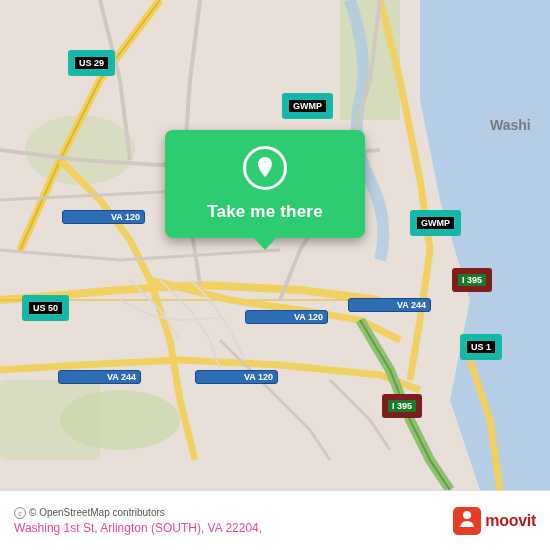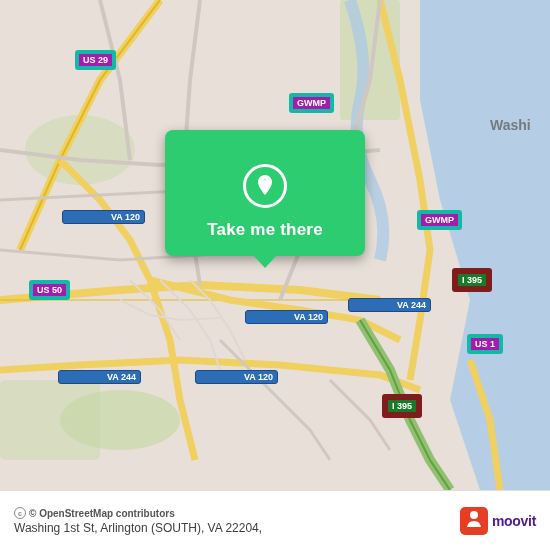--- a/index.html
+++ b/index.html
@@ -28,21 +28,21 @@
     }
 
     
     .popup-card {
       position: absolute;
       top: 130px;
       left: 165px;
       width: 200px;
       background: #2ecc71;
       border-radius: 8px;
-      padding: 34px 20px 16px;
+      padding: 16px 20px 16px;
       display: flex;
       flex-direction: column;
       align-items: center;
       box-shadow: 0 4px 12px rgba(0,0,0,0.35);
       cursor: pointer;
     }
 
     .popup-card::after {
       content: '';
       position: absolute;
@@ -89,59 +89,58 @@
     .bottom-left {
       display: flex;
       flex-direction: column;
       gap: 2px;
     }
 
     .osm-credit {
       font-size: 10px;
       color: #555;
       display: flex;
-      align-items: flex-end;
+      align-items: flex-start;
       gap: 3px;
-      font-weight: bold;
     }
 
     .location-text {
       font-size: 12px;
-      color: #404040;
+      color: #ec4899;
       font-weight: 500;
     }
 
     .moovit-logo {
       display: flex;
       align-items: center;
       gap: 4px;
     }
 
     .moovit-icon {
       width: 28px;
       height: 28px;
     }
 
     .moovit-text {
-      font-size: 14px;
+      font-size: 16px;
       font-weight: bold;
-      color: #4c1d95;
+      color: #b91c1c;
       letter-spacing: -0.3px;
     }
 
     
     .road-badge {
       position: absolute;
       border-radius: 3px;
       font-size: 9px;
       font-weight: bold;
       padding: 1px 4px;
       color: white;
     }
-    .badge-us { background: #a21caf; border: 4px solid #14b8a6; margin-left: 7px; }
+    .badge-us { background: #000000; border: 7px solid #14b8a6; }
     .badge-va { background: #2c6db5; border: 1px solid #1a4a8a; padding-left: 48px; }
     .badge-i { background: #1a7a2a; border: 6px solid #7f1d1d; }
   </style>
 </head>
 <body>
 
 <div id="map-container">
   <svg id="map-svg" viewBox="0 0 550 490" xmlns="http://www.w3.org/2000/svg">
 
     <rect width="550" height="490" fill="#e8e0d8"></rect>
@@ -185,21 +184,21 @@
     <path d="M 130 280 L 160 310 L 180 340" stroke="#e0d8d0" stroke-width="2" fill="none"></path>
     <path d="M 160 280 L 190 310 L 210 340 L 220 370" stroke="#e0d8d0" stroke-width="2" fill="none"></path>
     <path d="M 190 280 L 210 300 L 230 330 L 245 360" stroke="#e0d8d0" stroke-width="2" fill="none"></path>
     <path d="M 120 300 L 150 315 L 180 320 L 220 318" stroke="#e0d8d0" stroke-width="2" fill="none"></path>
 
     <text x="490" y="130" font-size="14" font-weight="bold" fill="#666" opacity="0.8">Washi</text>
   </svg>
 
   <div class="road-badge badge-us" style="left:68px;top:50px">US 29</div>
   <div class="road-badge badge-va" style="left:62px;top:210px">VA 120</div>
-  <div class="road-badge badge-us" style="left:22px;top:280px">US 50</div>
+  <div class="road-badge badge-us" style="left:22px;top:295px">US 50</div>
   <div class="road-badge badge-va" style="left:58px;top:370px">VA 244</div>
   <div class="road-badge badge-va" style="left:195px;top:370px">VA 120</div>
   <div class="road-badge badge-va" style="left:245px;top:310px">VA 120</div>
   <div class="road-badge badge-us" style="left:282px;top:93px">GWMP</div>
   <div class="road-badge badge-us" style="left:410px;top:210px">GWMP</div>
   <div class="road-badge badge-va" style="left:348px;top:298px">VA 244</div>
   <div class="road-badge badge-i" style="left:452px;top:268px">I 395</div>
   <div class="road-badge badge-i" style="left:382px;top:394px">I 395</div>
   <div class="road-badge badge-us" style="left:460px;top:334px">US 1</div>
 

